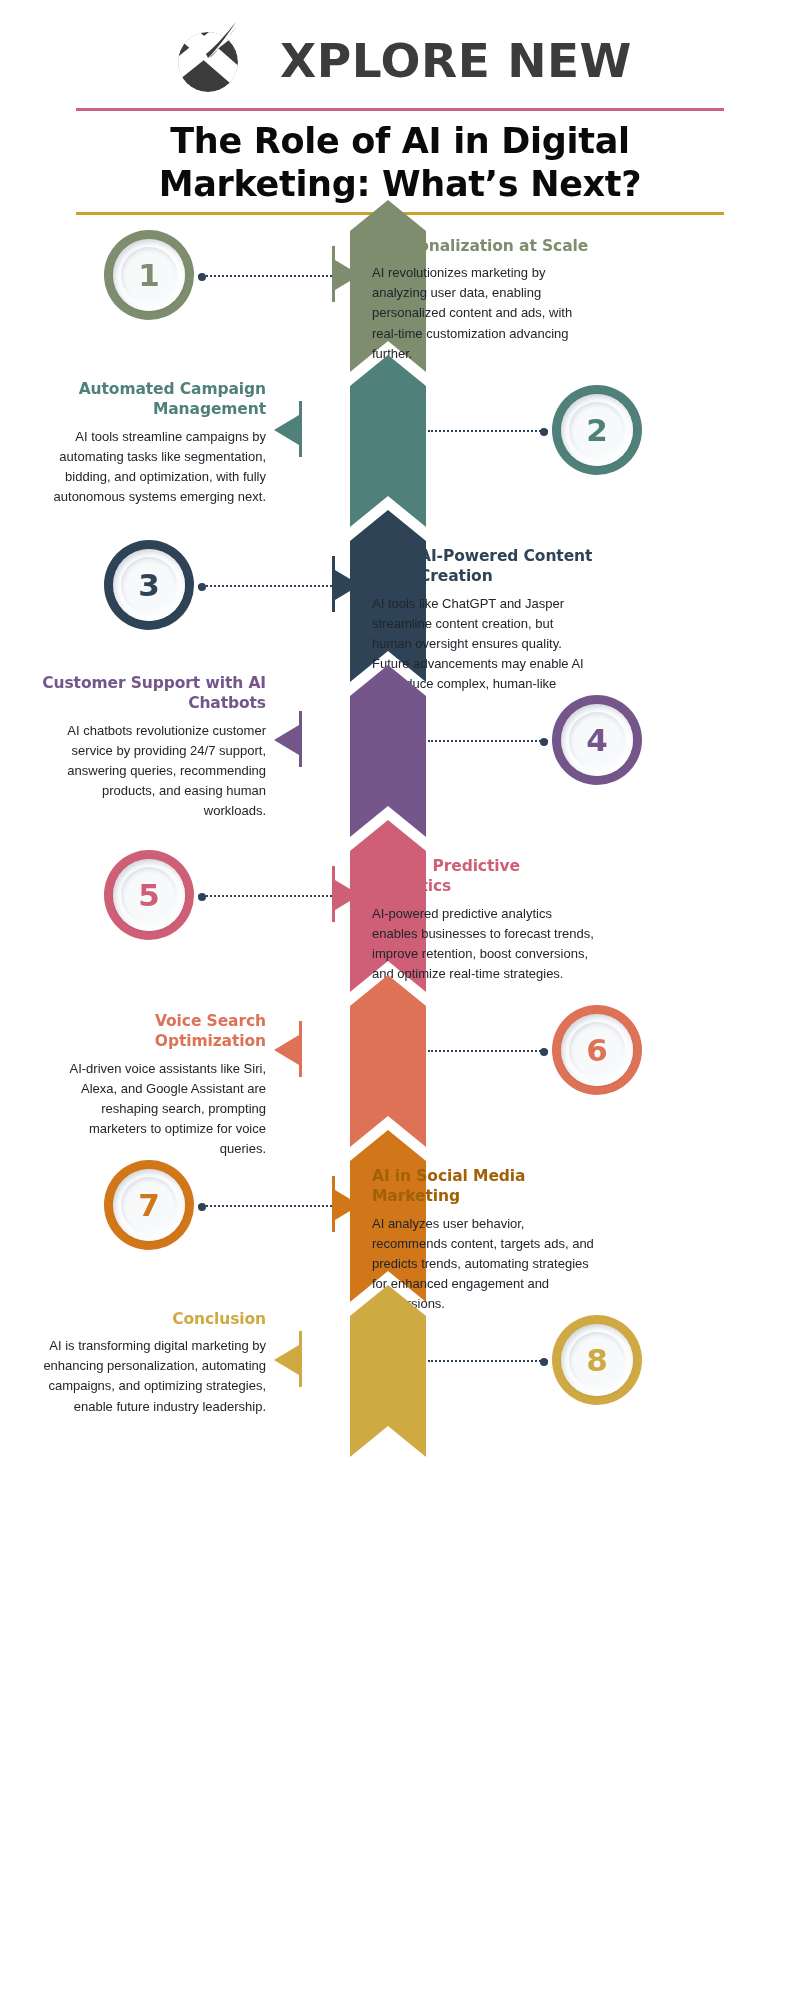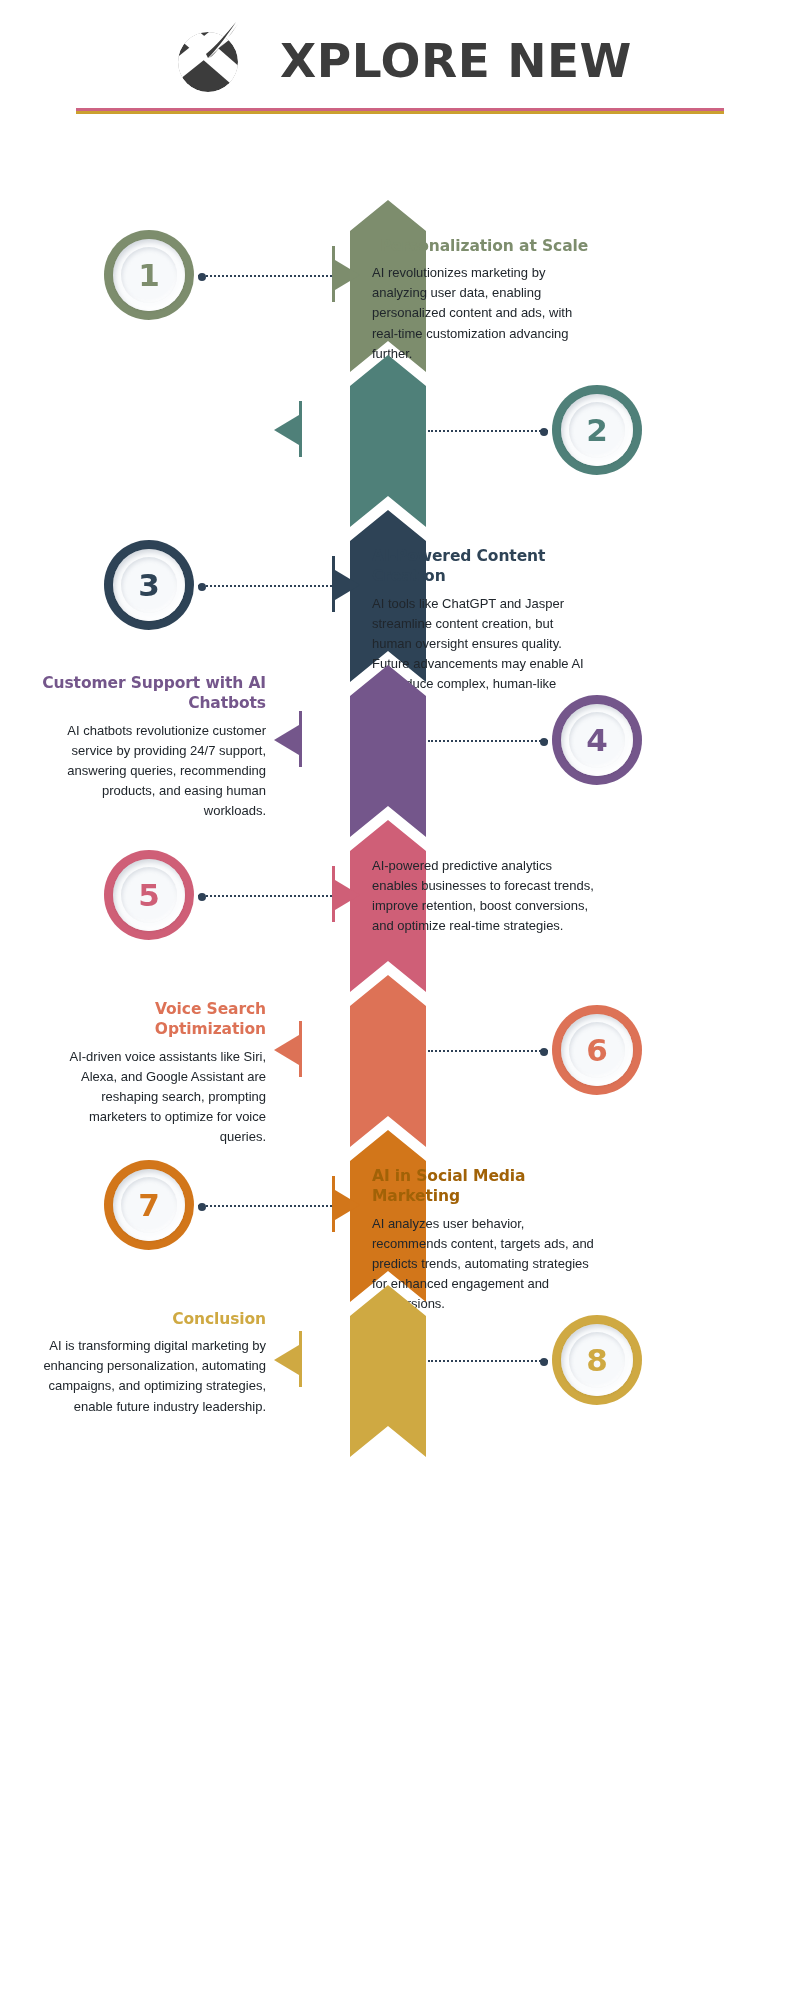--- a/index.html
+++ b/index.html
@@ -270,20 +270,24 @@
           </g>
           <path d="M41 40 C 52 30, 62 18, 70 6 C 60 20, 52 30, 44 38 Z" fill="#3c3c3c"></path>
           <path d="M38 36 C 48 28, 58 16, 68 4 C 56 22, 48 32, 40 40 Z" fill="#3c3c3c"></path>
         </svg>
       </span>
       <span class="brand-text">XPLORE NEW</span>
     </div>
 
     <div class="rule rule-pink"></div>
 
+    <div class="headline">
+      <div>The Role of AI in Digital</div>
+      <div>Marketing: What’s Next?</div>
+    </div>
 
     <div class="rule rule-gold"></div>
   </div>
 
   <div class="timeline" id="timeline" style="height: 1240px;">
       <div class="row" style="position: absolute; top: 0px; height: 155px;">
         <div class="chev">
           <div class="chev-body" style="height: 172px; background: rgb(125, 141, 109);"></div>
         </div>
         <div class="badge" style="top: 30px; left: 104px;">
@@ -314,40 +318,44 @@
           <div class="inner2"></div>
           <div class="num" style="color: rgb(79, 128, 121);">2</div>
         </div>
         <div class="conn" style="top: 75px; left: 428px; width: 120px;">
           <div class="conn-dot" style="right: 0px;"></div>
         </div>
         <div class="pointer left" style="top: 46px; height: 56px; left: 274px; width: 28px;">
           <div class="bar" style="background: rgb(79, 128, 121);"></div>
           <div class="tri" style="border-right: 25px solid rgb(79, 128, 121);"></div>
         </div>
+        <div class="txt l" style="top: 24px;">
+          <h3 style="color: rgb(79, 128, 121);">Automated Campaign Management</h3>
+          <p>AI tools streamline campaigns by automating tasks like segmentation, bidding, and optimization, with fully autonomous systems emerging next.</p>
+        </div>
       </div>
       <div class="row" style="position: absolute; top: 310px; height: 155px;">
         <div class="chev">
           <div class="chev-body" style="height: 172px; background: rgb(46, 67, 86);"></div>
         </div>
         <div class="badge" style="top: 30px; left: 104px;">
           <div class="ring" style="background: rgb(46, 67, 86);"></div>
           <div class="inner"></div>
           <div class="inner2"></div>
           <div class="num" style="color: rgb(46, 67, 86);">3</div>
         </div>
         <div class="conn" style="top: 75px; left: 198px; width: 150px;">
           <div class="conn-dot" style="left: 0px;"></div>
         </div>
         <div class="pointer right" style="top: 46px; height: 56px; left: 332px; width: 28px;">
           <div class="bar" style="background: rgb(46, 67, 86);"></div>
           <div class="tri" style="border-left: 25px solid rgb(46, 67, 86);"></div>
         </div>
         <div class="txt r" style="top: 36px;">
-          <h3 style="color: rgb(46, 67, 86);">AI-Powered Content Creation</h3>
+          <h3 style="color: rgb(46, 67, 86); margin-left: 47px;">AI-Powered Content Creation</h3>
           <p>AI tools like ChatGPT and Jasper streamline content creation, but human oversight ensures quality. Future advancements may enable AI to produce complex, human-like content.</p>
         </div>
       </div>
       <div class="row" style="position: absolute; top: 465px; height: 155px;">
         <div class="chev">
           <div class="chev-body" style="height: 172px; background: rgb(116, 86, 139);"></div>
         </div>
         <div class="badge" style="top: 30px; left: 552px;">
           <div class="ring" style="background: rgb(116, 86, 139);"></div>
           <div class="inner"></div>
@@ -377,41 +385,42 @@
           <div class="num" style="color: rgb(207, 95, 119);">5</div>
         </div>
         <div class="conn" style="top: 75px; left: 198px; width: 150px;">
           <div class="conn-dot" style="left: 0px;"></div>
         </div>
         <div class="pointer right" style="top: 46px; height: 56px; left: 332px; width: 28px;">
           <div class="bar" style="background: rgb(207, 95, 119);"></div>
           <div class="tri" style="border-left: 25px solid rgb(207, 95, 119);"></div>
         </div>
         <div class="txt r" style="top: 36px;">
+          <h3 style="color: rgb(207, 95, 119);">AI and Predictive Analytics</h3>
           <p>AI-powered predictive analytics enables businesses to forecast trends, improve retention, boost conversions, and optimize real-time strategies.</p>
         </div>
       </div>
       <div class="row" style="position: absolute; top: 775px; height: 155px;">
         <div class="chev">
           <div class="chev-body" style="height: 172px; background: rgb(221, 114, 86);"></div>
         </div>
         <div class="badge" style="top: 30px; left: 552px;">
           <div class="ring" style="background: rgb(221, 114, 86);"></div>
           <div class="inner"></div>
           <div class="inner2"></div>
           <div class="num" style="color: rgb(221, 114, 86);">6</div>
         </div>
         <div class="conn" style="top: 75px; left: 428px; width: 120px;">
           <div class="conn-dot" style="right: 0px;"></div>
         </div>
         <div class="pointer left" style="top: 46px; height: 56px; left: 274px; width: 28px;">
           <div class="bar" style="background: rgb(221, 114, 86);"></div>
           <div class="tri" style="border-right: 25px solid rgb(221, 114, 86);"></div>
         </div>
-        <div class="txt l" style="top: 24px; text-align: right;">
+        <div class="txt l" style="top: 36px; text-align: right;">
           <h3 style="color: rgb(221, 114, 86);">Voice Search Optimization</h3>
           <p>AI-driven voice assistants like Siri, Alexa, and Google Assistant are reshaping search, prompting marketers to optimize for voice queries.</p>
         </div>
       </div>
       <div class="row" style="position: absolute; top: 930px; height: 155px;">
         <div class="chev">
           <div class="chev-body" style="height: 172px; background: rgb(210, 118, 26);"></div>
         </div>
         <div class="badge" style="top: 30px; left: 104px;">
           <div class="ring" style="background: rgb(210, 118, 26);"></div>

